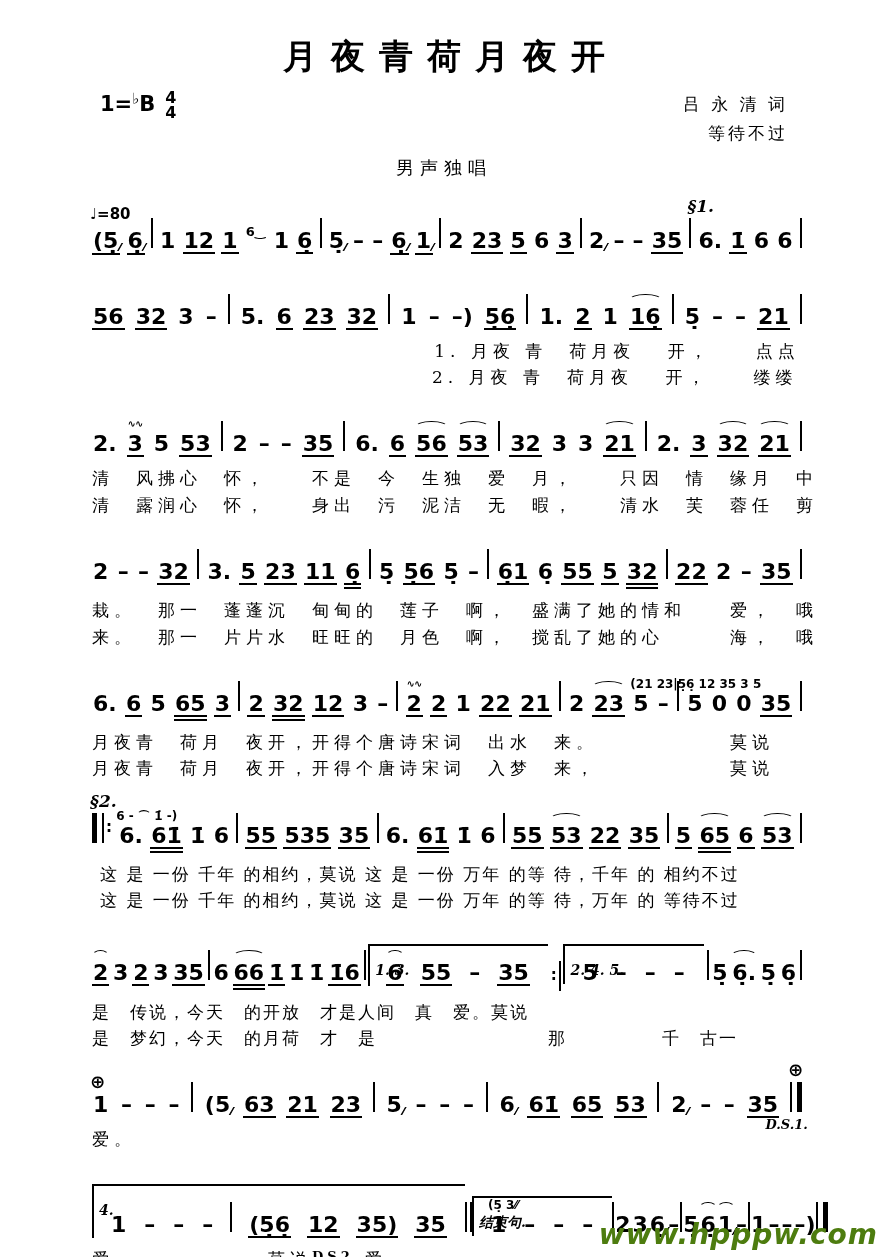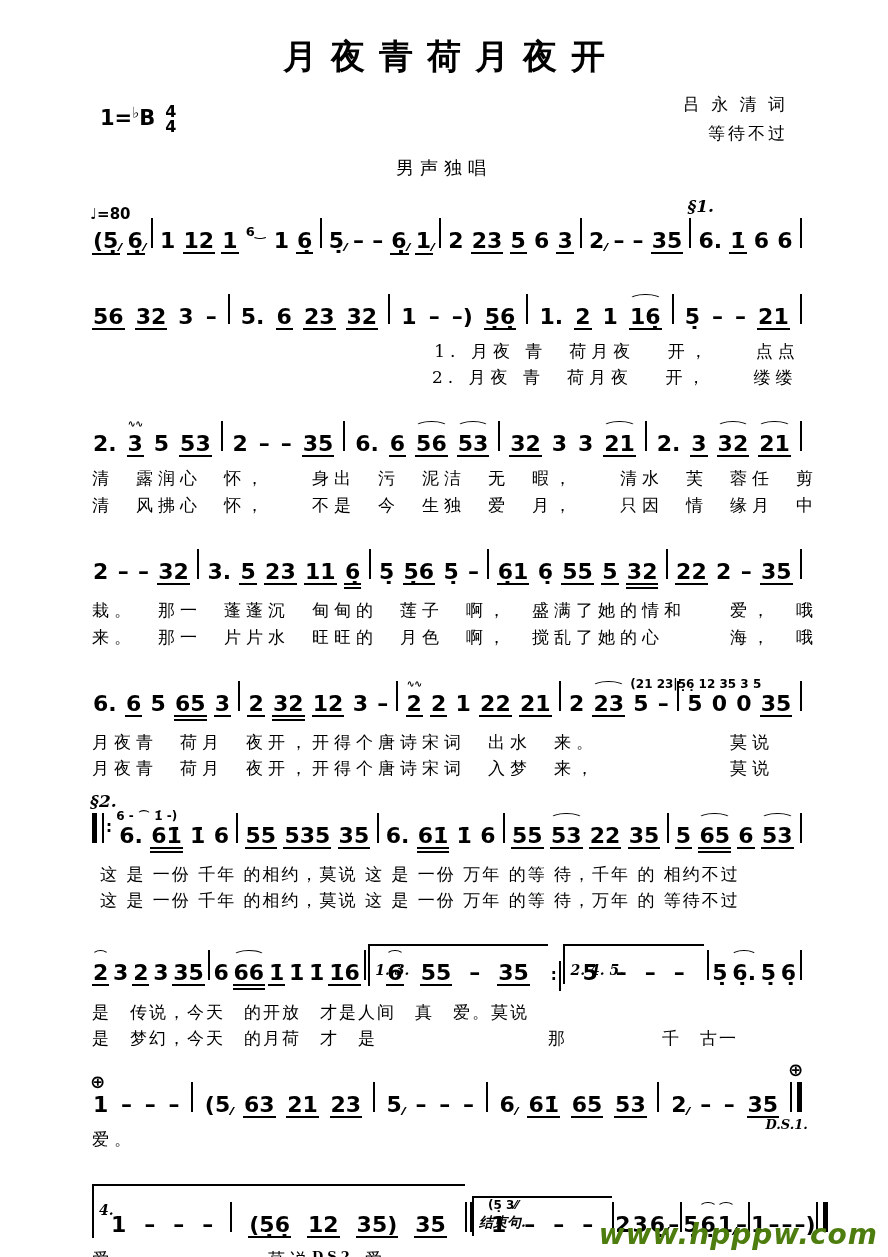--- a/index.html
+++ b/index.html
@@ -1,21 +1,21 @@
 <!DOCTYPE html>
 <html><head>
 <meta charset="utf-8">
 <style>
   html,body{margin:0;padding:0}
   body{width:888px;height:1257px;background:#fff;color:#000;position:relative;overflow:hidden;
        font-family:"DejaVu Sans","Liberation Sans",sans-serif}
   .page{padding-top:34px}
   .title{text-align:center;font-size:34px;font-weight:bold;letter-spacing:14px;padding-left:14px;
          font-family:"DejaVu Serif","Liberation Serif",serif}
-  .meta-row{display:flex;justify-content:space-between;align-items:center;padding:10px 100px 0 100px}
+  .meta-row{display:flex;justify-content:space-between;align-items:flex-start;padding:10px 100px 0 100px}
   .keysig{font-size:21px;font-weight:bold}
   .flat{vertical-align:7px;font-size:15px}
   .meter{display:inline-block;text-align:center;vertical-align:-7px;margin-left:10px;
          font-size:16px;line-height:0.95;font-weight:bold}
   .credits{font-size:17px;text-align:right;line-height:1.7;letter-spacing:3px;
            font-family:"DejaVu Serif","Liberation Serif",serif}
   .subtitle{text-align:center;font-size:18px;letter-spacing:6px;margin-top:8px;
             font-family:"DejaVu Serif","Liberation Serif",serif}
   #score{padding:8px 86px 0 92px}
   .sys{margin-bottom:1px}
@@ -196,22 +196,22 @@
             <span class="bar "></span>
           </span>
           <span class="g">2.</span>
           <span class="g u1">3</span>
           <span class="g u1 s">32</span>
           <span class="g u1 s">21</span>
           <span class="barwrap">
             <span class="bar "></span>
           </span>
         </div>
+        <div class="lyr">清　风拂心　怀，　　不是　今　生独　爱　月，　　只因　情　缘月　中</div>
         <div class="lyr">清　露润心　怀，　　身出　污　泥洁　无　暇，　　清水　芙　蓉任　剪</div>
-        <div class="lyr">清　风拂心　怀，　　不是　今　生独　爱　月，　　只因　情　缘月　中</div>
       </div>
       <div class="sys">
         <div class="staff">
           <span class="g">2</span>
           <span class="g">–</span>
           <span class="g">–</span>
           <span class="g u1">32</span>
           <span class="barwrap">
             <span class="bar "></span>
           </span>

